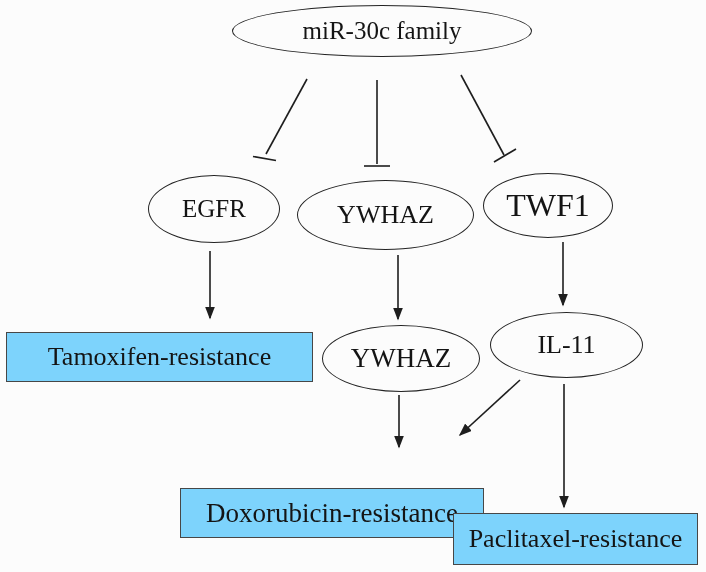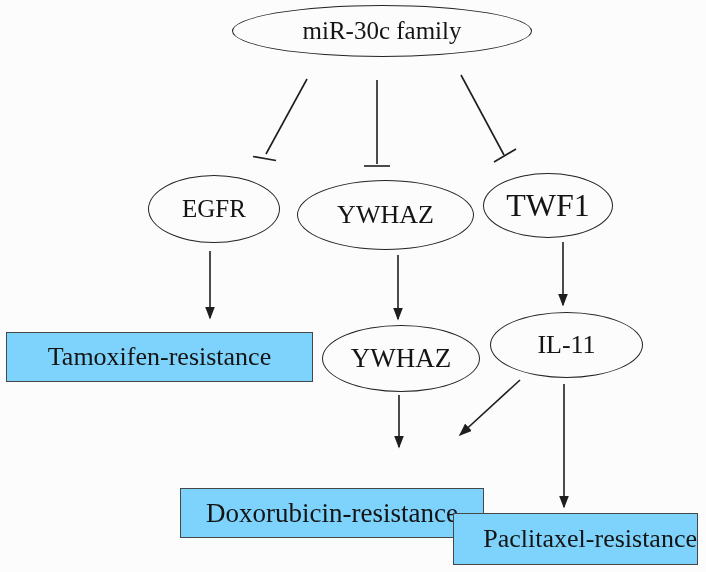--- a/index.html
+++ b/index.html
@@ -102,17 +102,17 @@
   </div>
 
   <div class="node rect fs26" style="left:6px; top:332px; width:307px; height:50px;">
     <span>Tamoxifen-resistance</span>
   </div>
 
   <div class="node rect fs27" style="left:180px; top:452px; width:304px; height:50px;margin-top:36px;">
     <span>Doxorubicin-resistance</span>
   </div>
 
-  <div class="node rect fs26" style="left:453px; top:513px; width:245px; height:52px;justify-content:flex-end;">
+  <div class="node rect fs26" style="left:453px; top:513px; width:245px; height:52px;">
     <span>Paclitaxel-resistance</span>
   </div>
 
 </div>
 
 </body></html>

